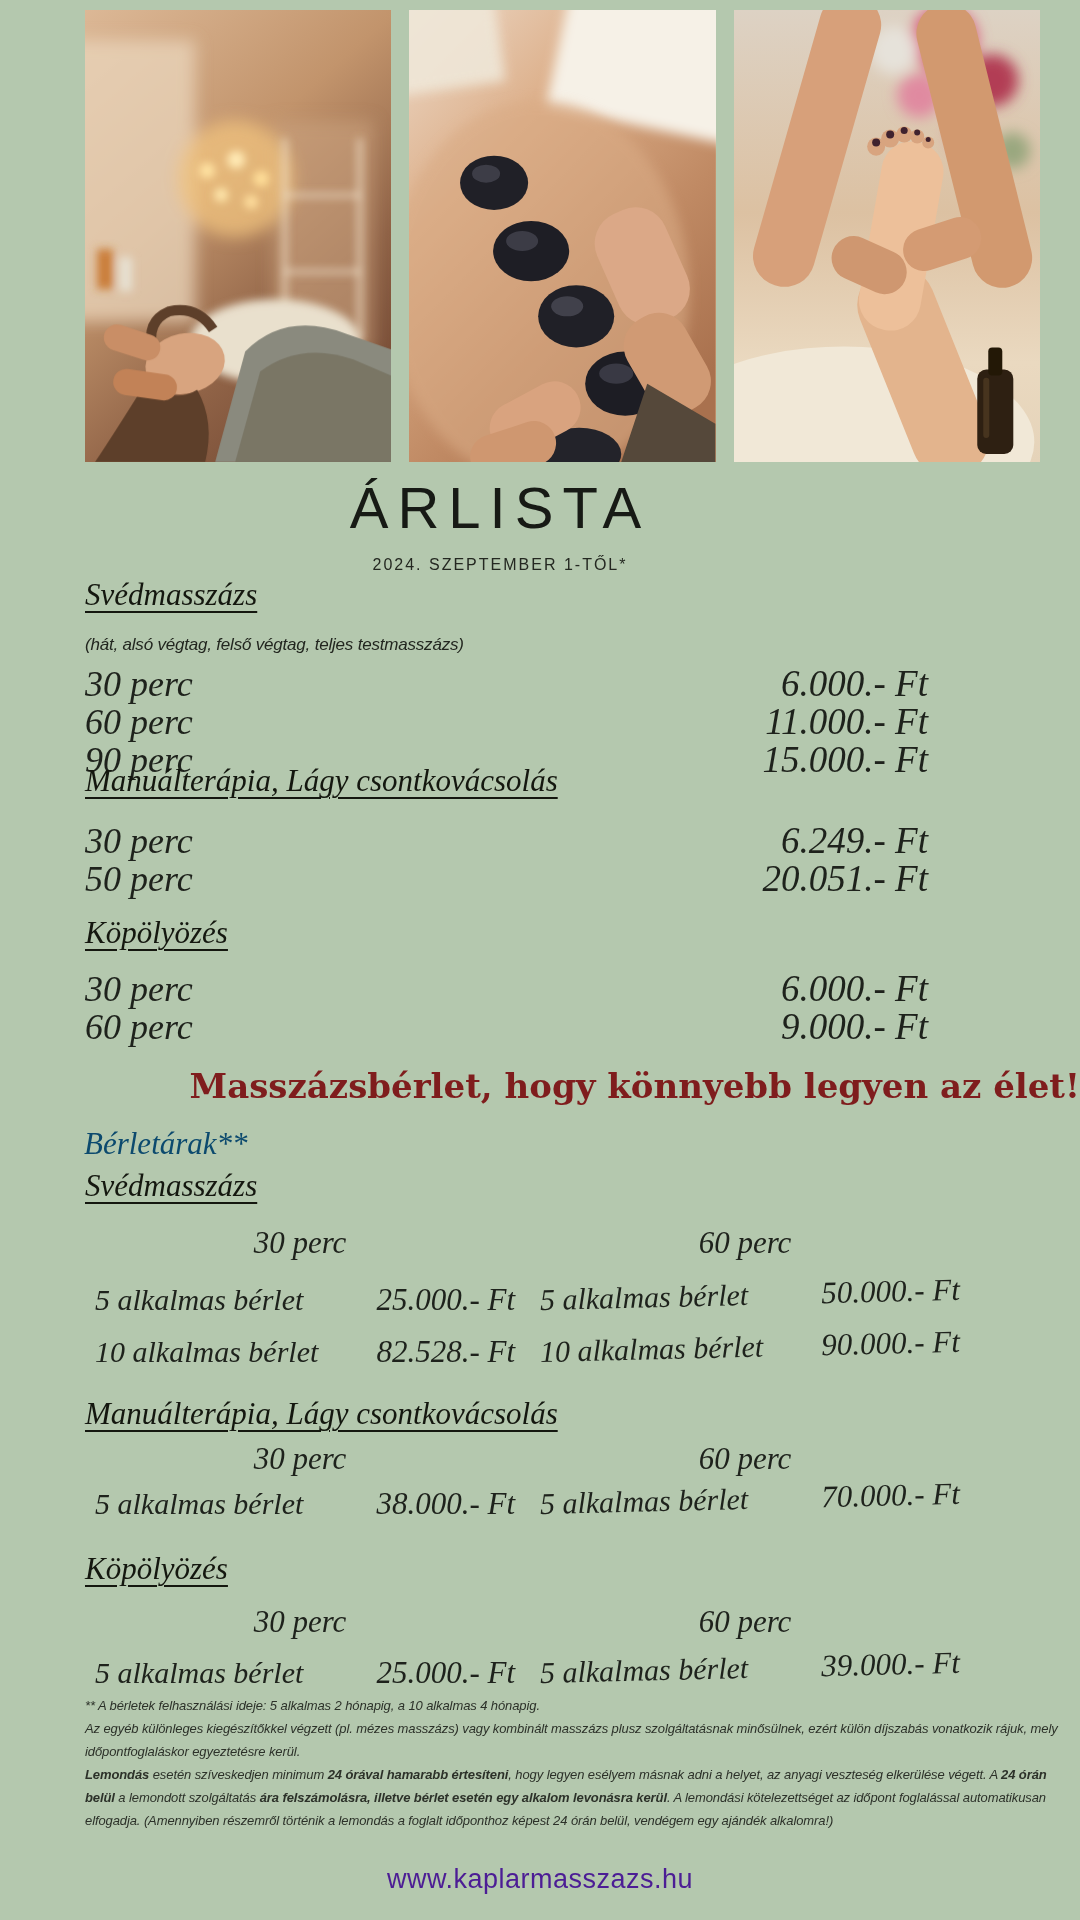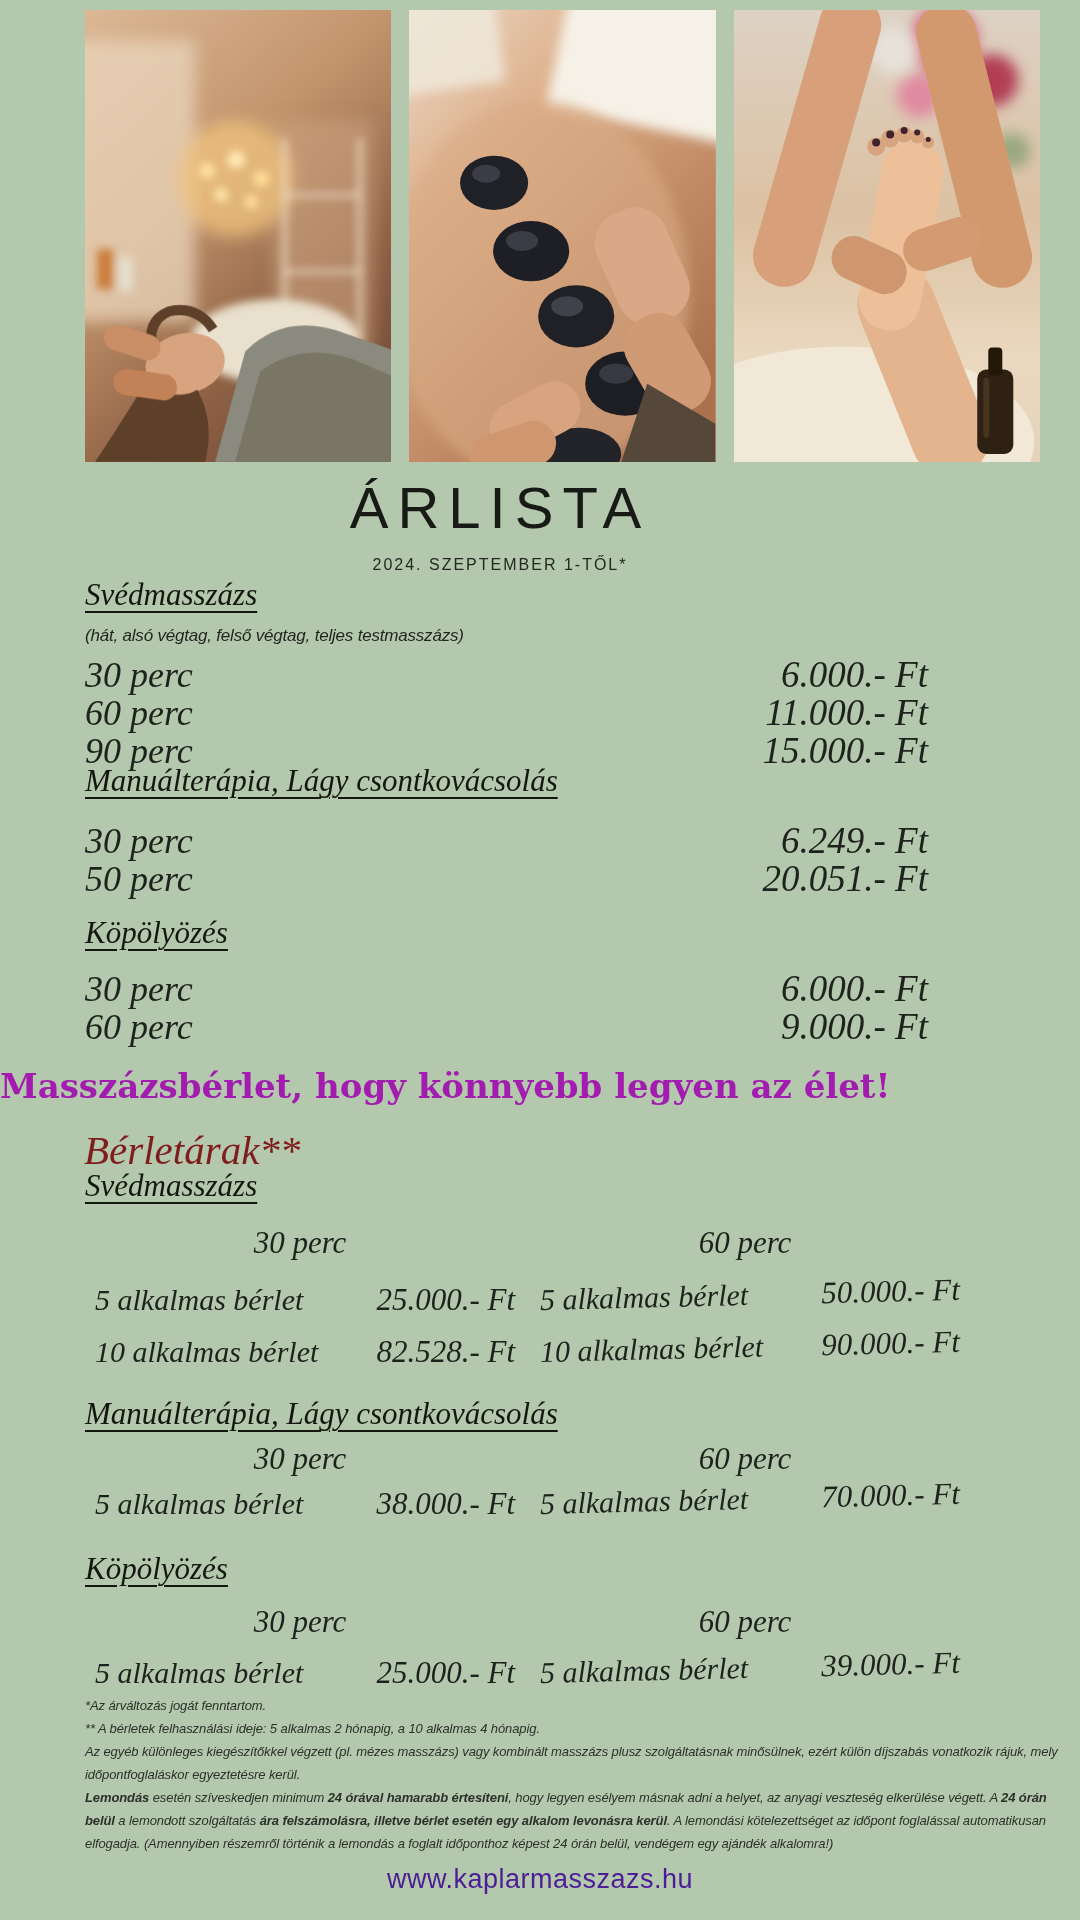--- a/index.html
+++ b/index.html
@@ -13,29 +13,29 @@
   .title{position:absolute;left:190px;top:474px;width:620px;text-align:center;
          font-family:"Liberation Sans",sans-serif;font-weight:300;font-size:58px;
          letter-spacing:9px;color:#171a15;}
   .date{position:absolute;left:190px;top:556px;width:620px;text-align:center;
         font-family:"Liberation Sans",sans-serif;font-size:16px;letter-spacing:2px;color:#242821;}
   
   .svc{position:absolute;left:85px;right:152px;}
   .svc-title{font-style:italic;font-size:31px;line-height:38px;color:#14170f;
              text-decoration:underline;text-underline-offset:6px;text-decoration-thickness:2px;}
   .svc-sub{font-family:"Liberation Sans",sans-serif;font-style:italic;font-size:17px;
-           line-height:22px;letter-spacing:-.2px;color:#22261f;margin-top:11px;}
+           line-height:22px;letter-spacing:-.2px;color:#22261f;margin-top:20px;}
   .rows{margin-top:9px;}
   .prow{display:flex;align-items:baseline;font-style:italic;line-height:37px;}
   .dur{font-size:36px;}
   .price{margin-left:auto;font-size:37px;text-align:right;min-width:260px;}
   
-  .headline{position:absolute;left:0;right:0;top:1066px;text-align:left;
-            font-family:"DejaVu Serif",serif;font-weight:700;font-size:34px;color:#a21caf;}
-  .plabel{position:absolute;left:84px;top:1126px;font-style:italic;font-size:41px;color:#7f1d1d;}
+  .headline{position:absolute;left:0;right:0;top:1066px;text-align:right;
+            font-family:"DejaVu Serif",serif;font-weight:700;font-size:34px;color:#7f1d1d;}
+  .plabel{position:absolute;left:84px;top:1126px;font-style:italic;font-size:31px;color:#0c4a6e;}
   .pgroup{position:absolute;left:85px;right:105px;}
   .pg-title{font-style:italic;font-size:31px;line-height:36px;color:#14170f;
             text-decoration:underline;text-underline-offset:6px;text-decoration-thickness:2px;}
   .pcols{display:flex;gap:15px;}
   .pcol{display:flex;flex-direction:column;}
   .pcolA{width:430px;}
   .pcolB{width:430px;padding-right:15px;}
   .pcol-h{font-style:italic;font-size:31px;line-height:34px;text-align:center;}
   .pcol .rowsp{display:flex;flex-direction:column;gap:16px;}
   .brow{display:flex;align-items:baseline;font-style:italic;line-height:36px;}
@@ -325,21 +325,20 @@
           <div class="brow">
             <span class="blabel">5 alkalmas bérlet</span>
             <span class="bprice">39.000.- Ft</span>
           </div>
         </div>
       </div>
     </div>
   </div>
 
   <div class="notes">
-    <p>*Az árváltozás jogát fenntartom.</p>
     <p>** A bérletek felhasználási ideje: 5 alkalmas 2 hónapig, a 10 alkalmas 4 hónapig.</p>
     <p>Az egyéb különleges kiegészítőkkel végzett (pl. mézes masszázs) vagy kombinált masszázs plusz szolgáltatásnak minősülnek, ezért külön díjszabás vonatkozik rájuk, mely időpontfoglaláskor egyeztetésre kerül.</p>
     <p><span class="b">Lemondás</span><span> esetén szíveskedjen minimum </span><span class="b">24 órával hamarabb értesíteni</span><span>, hogy legyen esélyem másnak adni a helyet, az anyagi veszteség elkerülése végett. A </span><span class="b">24 órán belül</span><span> a lemondott szolgáltatás </span><span class="b">ára felszámolásra, illetve bérlet esetén egy alkalom levonásra kerül</span><span>. A lemondási kötelezettséget az időpont foglalással automatikusan elfogadja. (Amennyiben részemről történik a lemondás a foglalt időponthoz képest 24 órán belül, vendégem egy ajándék alkalomra!)</span></p>
   </div>
 
   <div class="website">www.kaplarmasszazs.hu</div>
 
 </div>
 
 </body></html>

